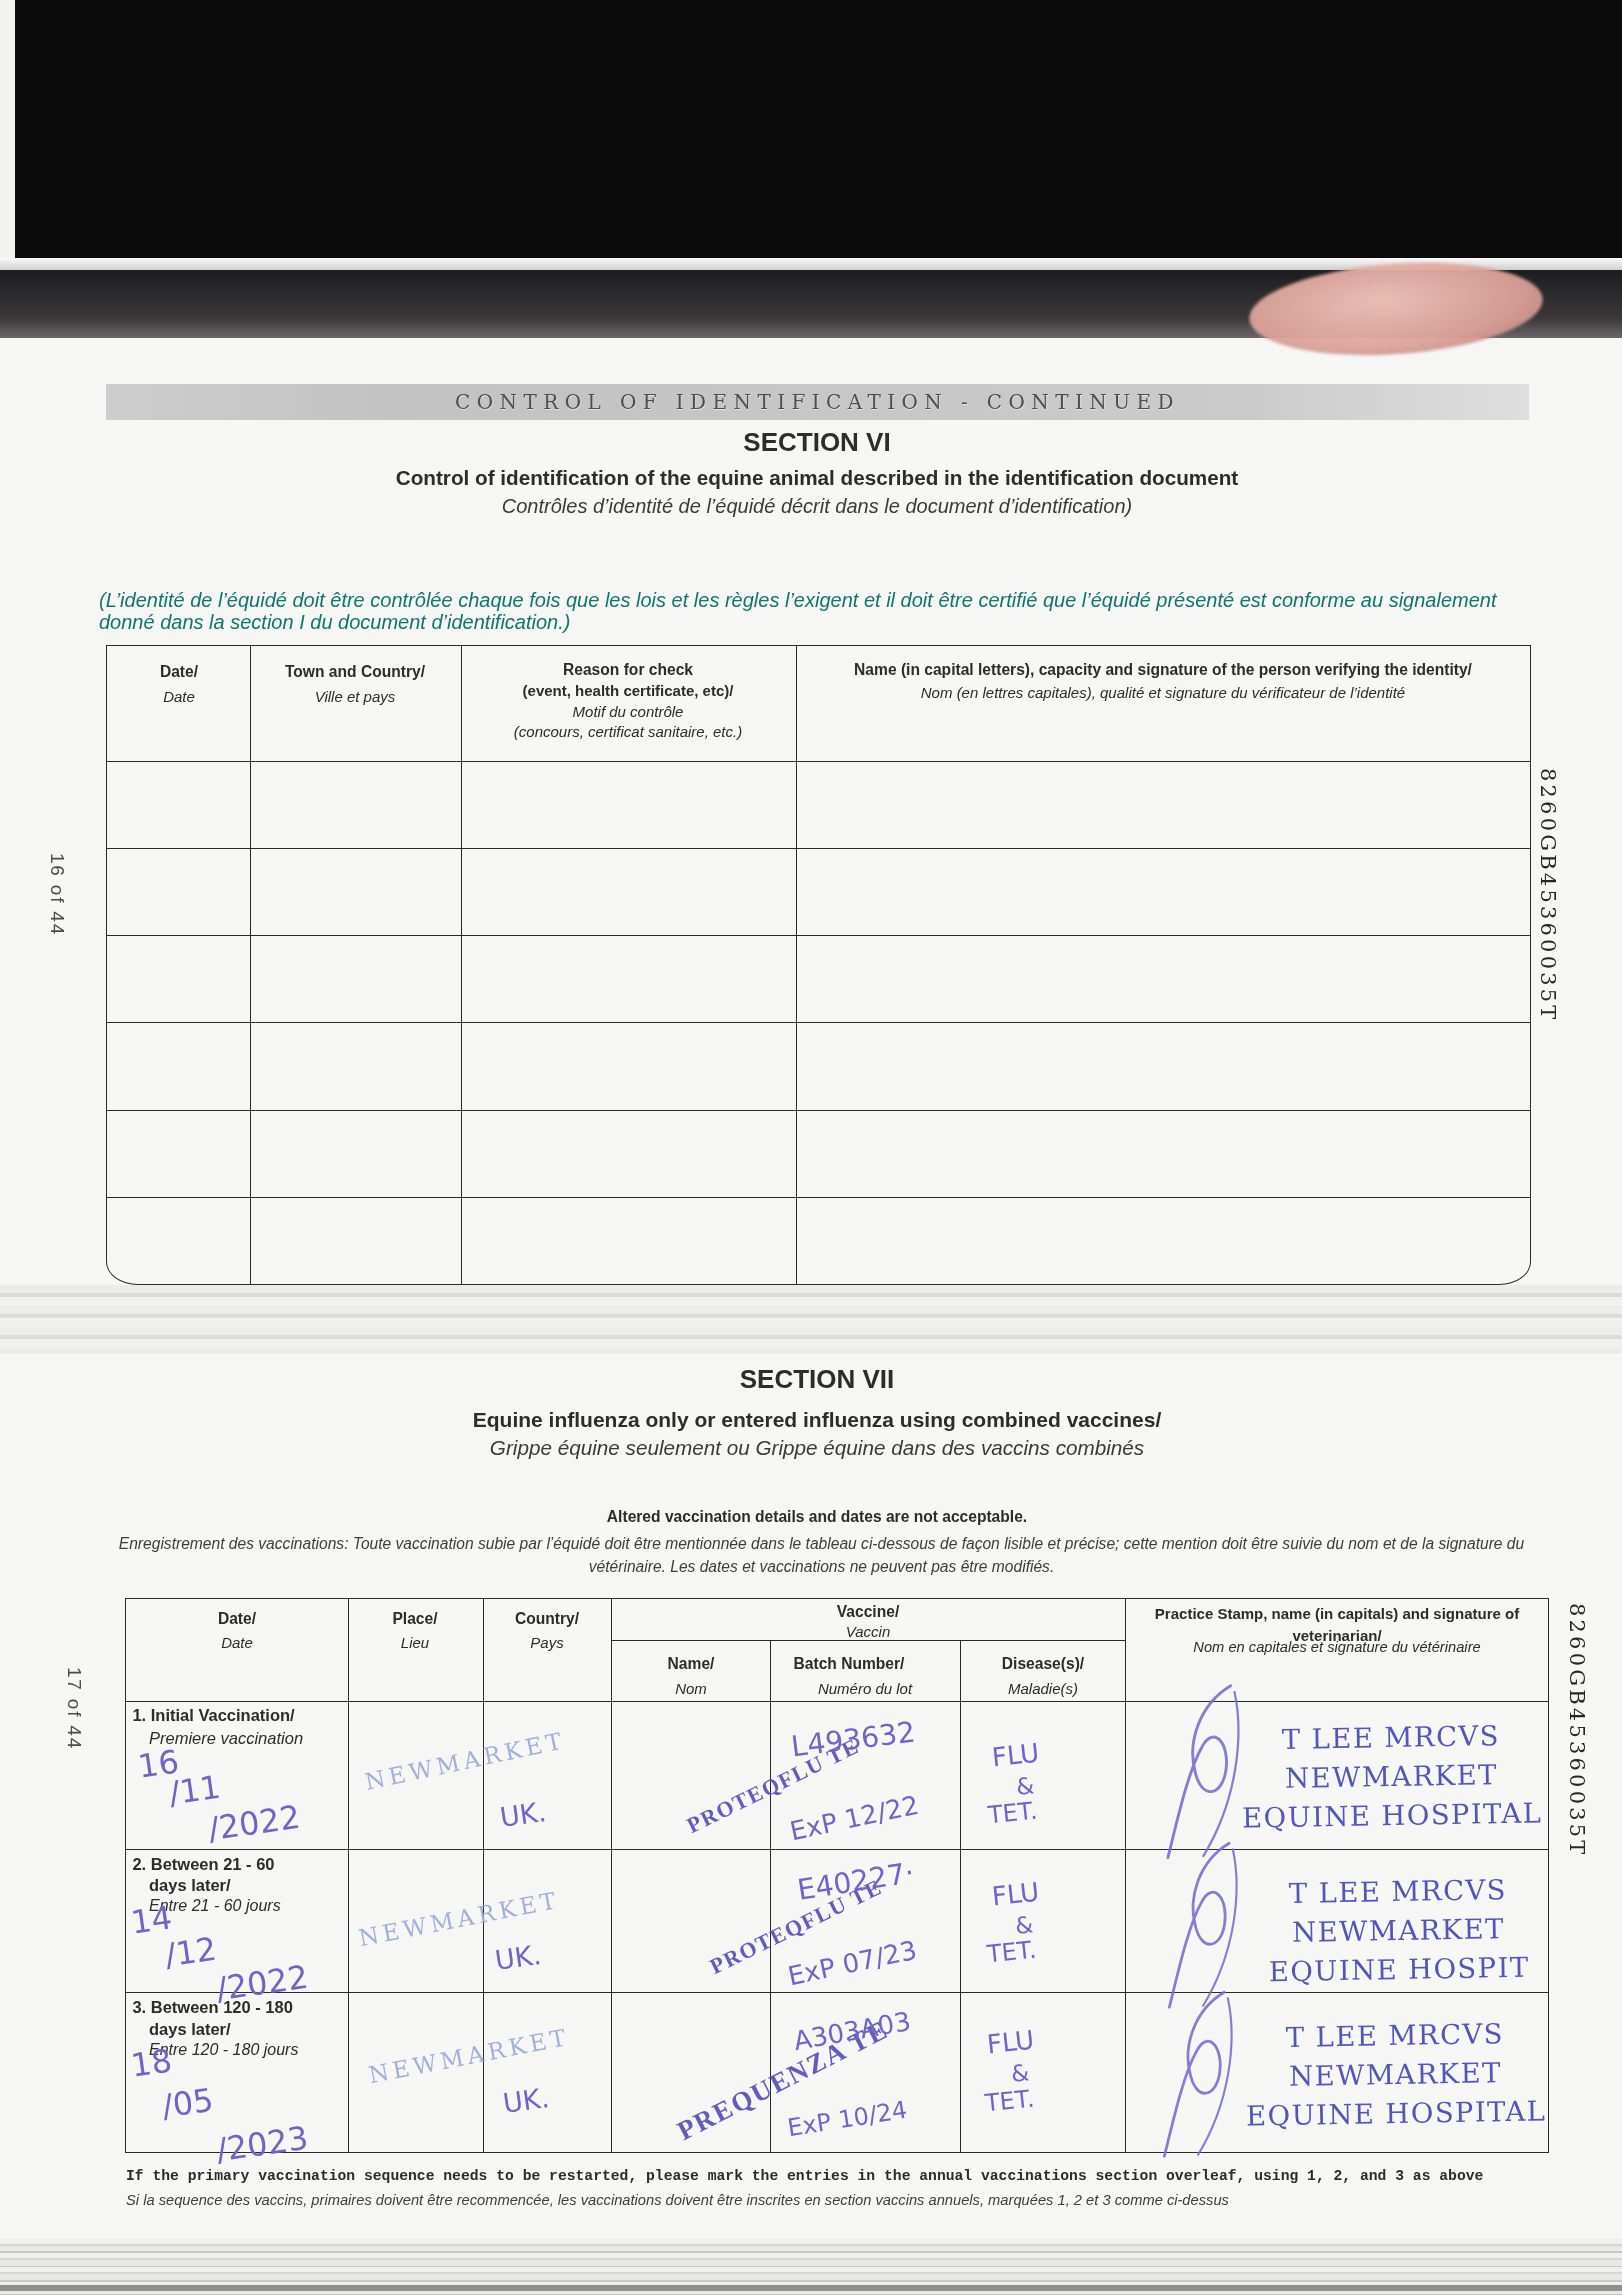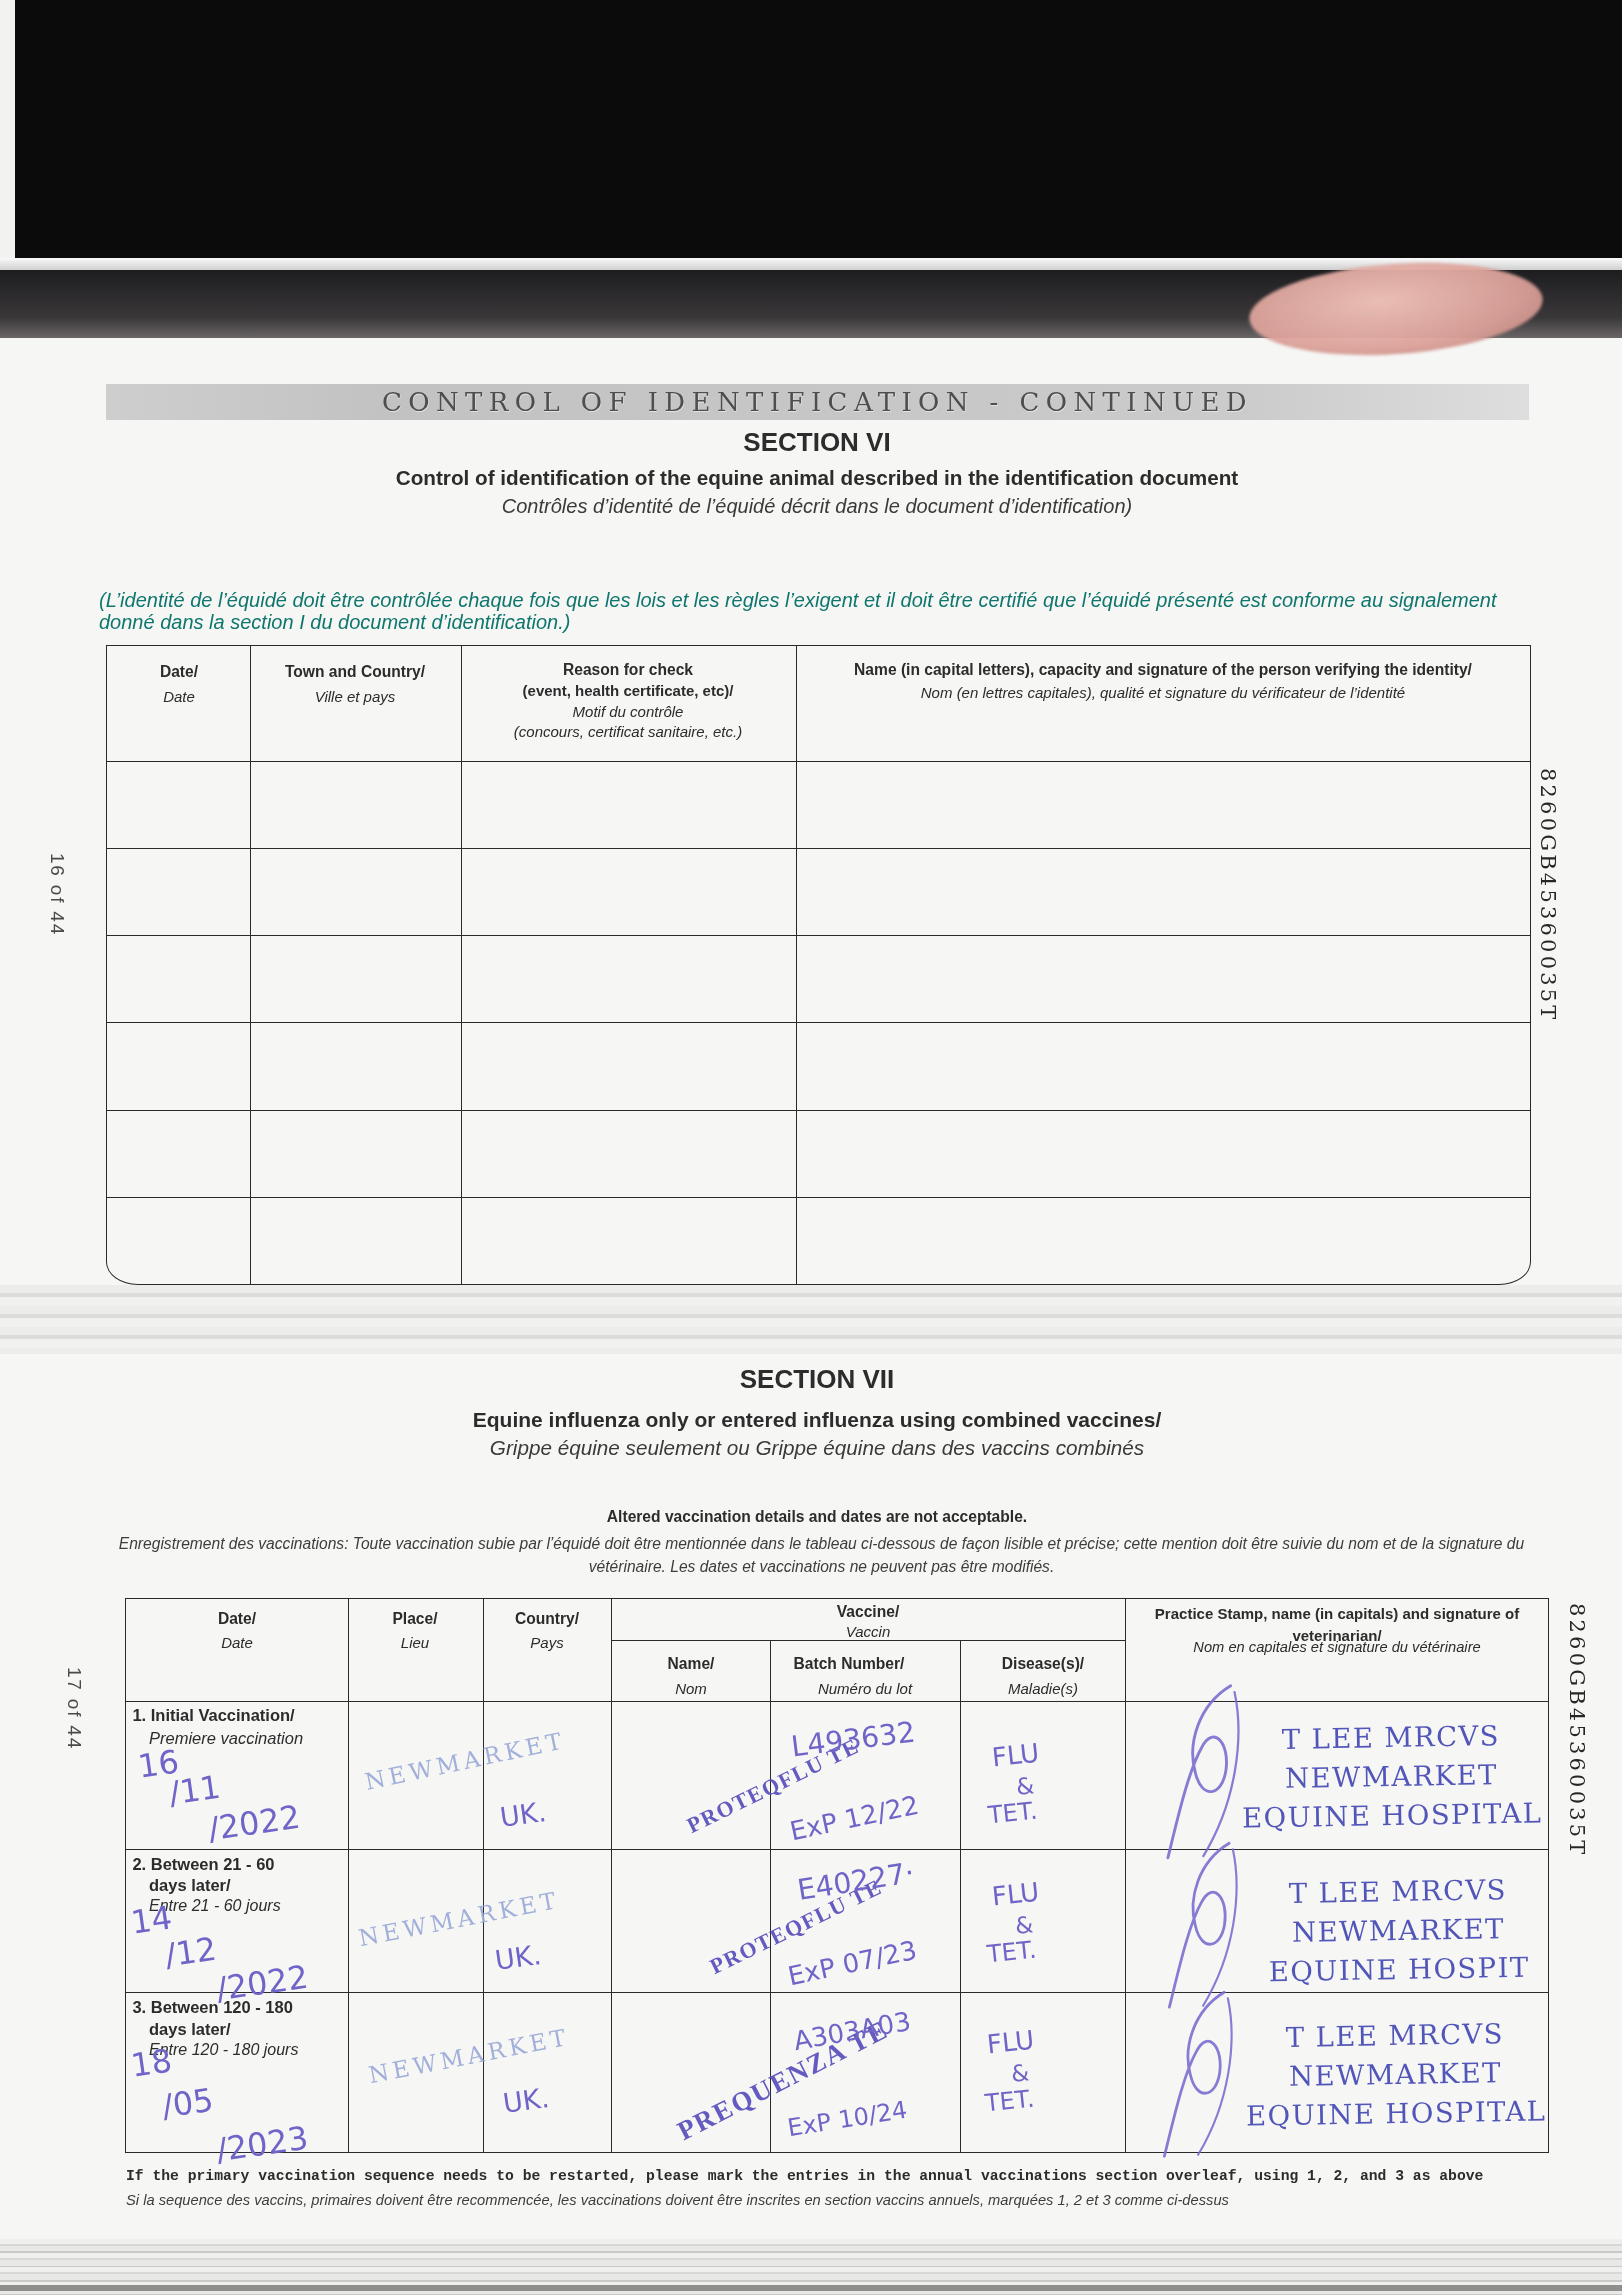--- a/index.html
+++ b/index.html
@@ -21,21 +21,21 @@
           background:repeating-linear-gradient(to bottom,#efefed 0 4.6px,#d7d7d5 4.6px 6.9px,#e8e8e6 6.9px 12.4px,#c9c9c7 12.4px 14.2px);}
   .bottom-dark-line{position:absolute;left:0;top:2285px;width:1623px;height:6.4px;background:#8e8e8c;}
   
   .t{position:absolute;white-space:nowrap;color:#2c2c2c;}
   .b{font-weight:bold;}
   .i{font-style:italic;}
   .c{transform:translateX(-50%);}
   .wrap{white-space:normal;}
   .banner{position:absolute;height:36px;background:linear-gradient(to right,#cecece,#c2c2c2 20%,#cbcbcb 80%,#dedede);
           display:flex;align-items:center;justify-content:center;
-          font-family:"DejaVu Serif",serif;font-size:26px;letter-spacing:6.4px;color:#4e4e4e;
+          font-family:"DejaVu Serif",serif;font-size:20px;letter-spacing:6.4px;color:#4e4e4e;
           text-shadow:0.5px 0.5px 0 rgba(255,255,255,.5);}
   .vr{position:absolute;writing-mode:vertical-rl;white-space:nowrap;}
   
   .tbl{position:absolute;border:1.4px solid #2a2a2a;}
   .gl{position:absolute;background:#2a2a2a;}
   
   .hw{position:absolute;font-family:"DejaVu Sans",sans-serif;color:#6f64c8;white-space:nowrap;}
   .stamp-town{position:absolute;font-family:"DejaVu Serif",serif;color:#9aaad8;
               letter-spacing:4.1px;white-space:nowrap;opacity:.92;}
   .stamp-vacc{position:absolute;font-family:"Liberation Serif",serif;font-weight:bold;color:#5a50bd;

